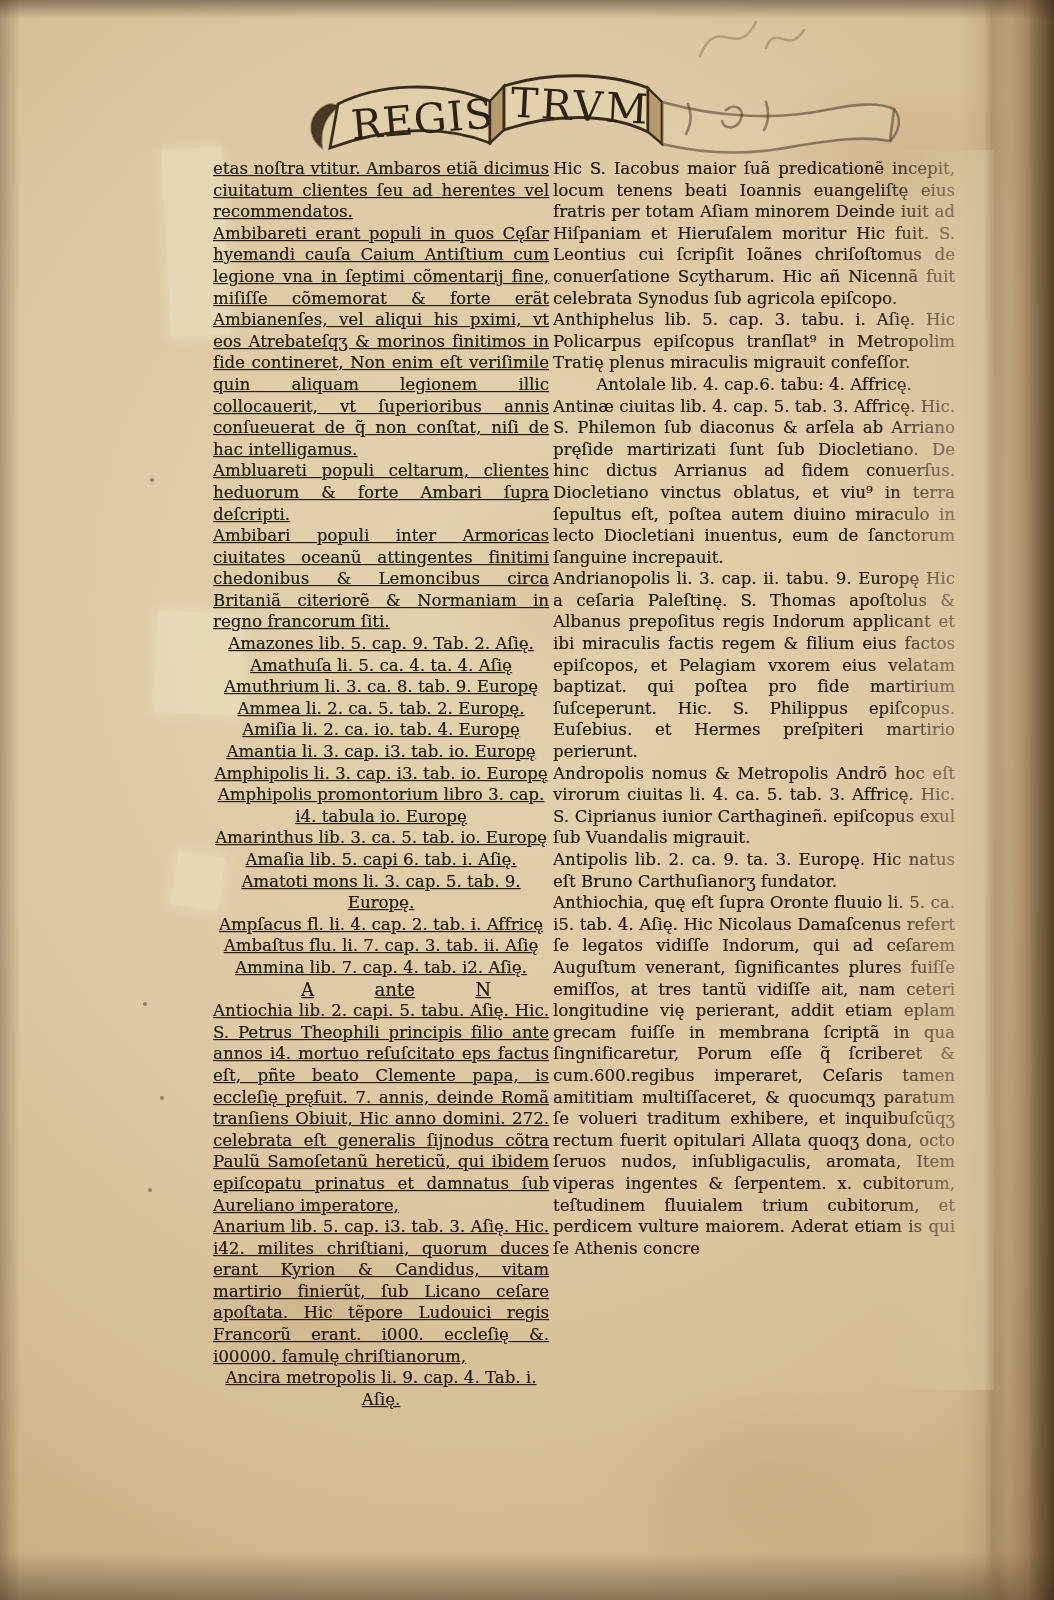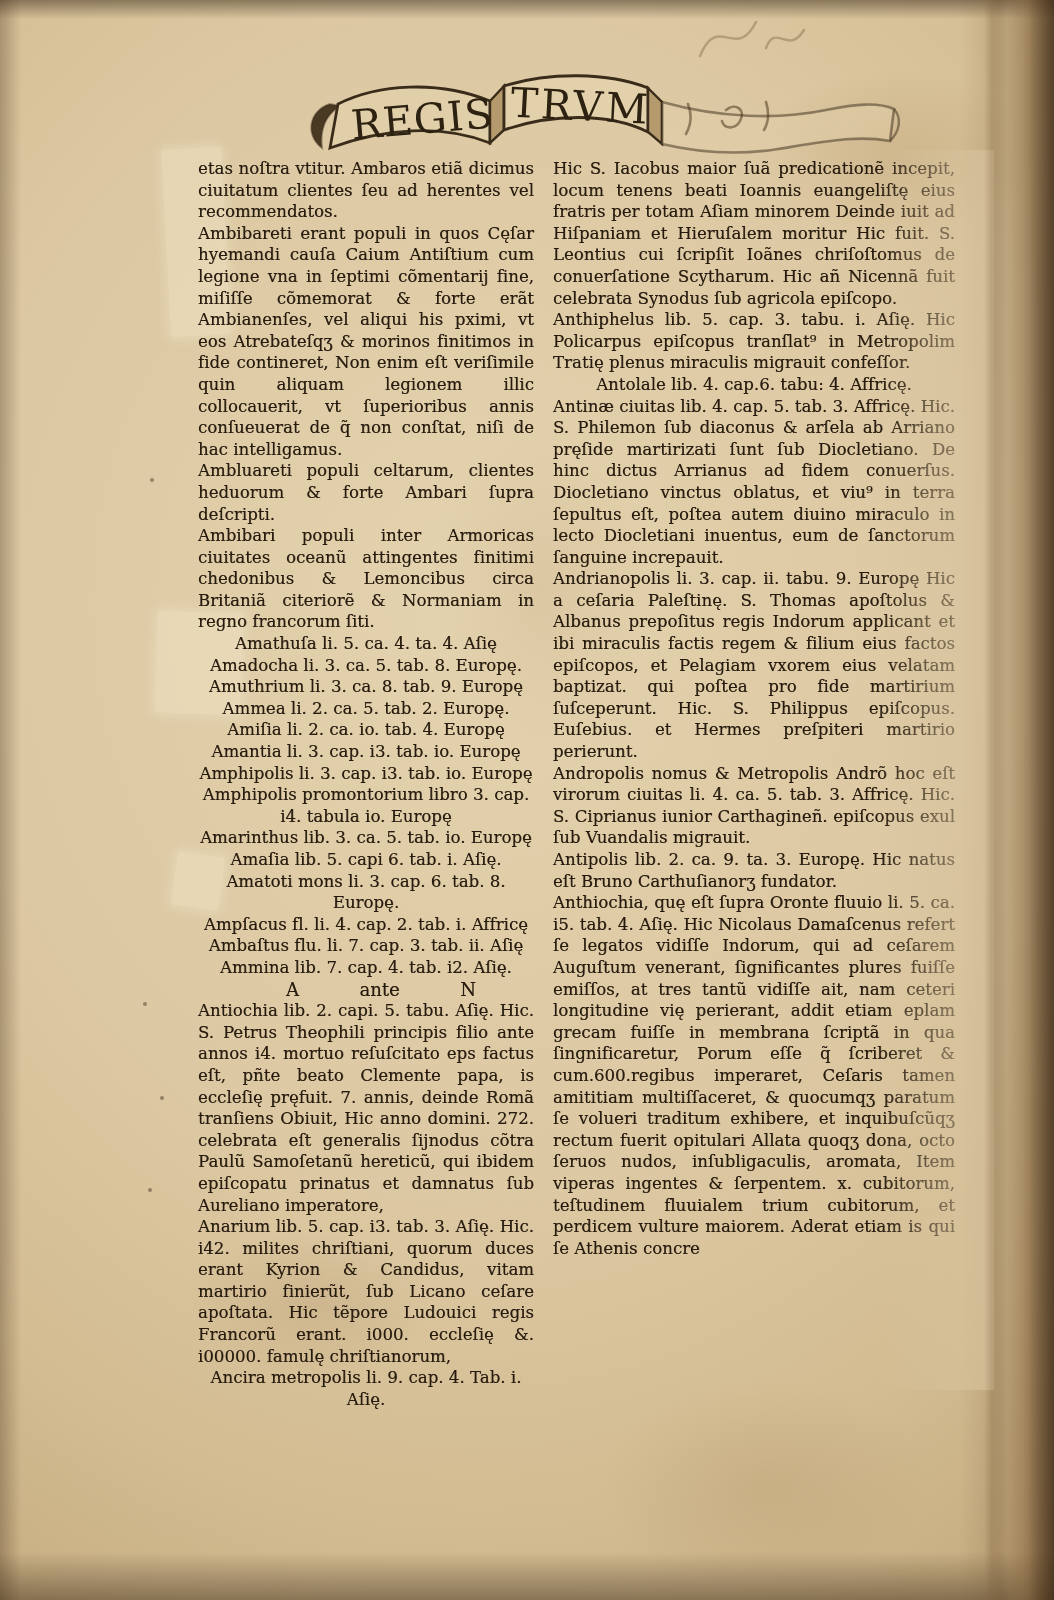--- a/index.html
+++ b/index.html
@@ -20,21 +20,21 @@
     box-shadow:0 0 10px 4px rgba(240,228,199,.38);}
   .stain{position:absolute;border-radius:50%;pointer-events:none;}
   .speck{position:absolute;width:4px;height:4px;border-radius:50%;background:rgba(60,44,24,.45);}
   .fade-right{position:absolute;left:878px;top:150px;width:116px;height:1240px;pointer-events:none;
     background:linear-gradient(to right, rgba(214,194,156,0), rgba(214,194,156,.45) 50%, rgba(214,194,156,.72) 100%);}
   .banner{position:absolute;left:296px;top:46px;width:612px;height:112px;}
   .col{position:absolute;top:158px;font-size:16.5px;line-height:21.6px;letter-spacing:.05px;
     text-shadow:.35px .35px .45px rgba(42,31,18,.55);}
   .col p{margin:0;text-align:justify;hyphens:none;}
   .col p.entry{text-align:center;}
-  .col-left{left:198px;width:336px;}
+  .col-left{left:213px;width:336px;text-decoration:underline;}
   .col-right{left:553px;width:402px;}
   .sec-head{display:flex;justify-content:space-between;padding:0 58px 0 88px;
     font-size:18px;line-height:21.6px;}
   .banner text{font-family:"DejaVu Serif",serif;fill:#2d2212;}
   .squiggle{position:absolute;left:688px;top:4px;}
 </style>
 </head>
 <body>
 
 <div id="stage">
@@ -77,31 +77,31 @@
 
     <text x="56" y="88" font-size="41" letter-spacing="1" transform="rotate(-5 120 86)">REGIS</text>
     <text x="214" y="74" font-size="41" letter-spacing="3" transform="rotate(3 280 70)">TRVM</text>
   </svg>
 
   <div class="col col-left">
     <p>etas noſtra vtitur. Ambaros etiã dicimus ciuitatum clientes ſeu ad herentes vel recommendatos.</p>
     <p>Ambibareti erant populi in quos Cęſar hyemandi cauſa Caium Antiſtium cum legione vna in ſeptimi cõmentarij fine, miſiſſe cõmemorat &amp; forte erãt Ambianenſes, vel aliqui his pximi, vt eos Atrebateſqʒ &amp; morinos finitimos in fide contineret, Non enim eſt veriſimile quin aliquam legionem illic collocauerit, vt ſuperioribus annis conſueuerat de q̃ non conſtat, niſi de hac intelligamus.</p>
     <p>Ambluareti populi celtarum, clientes heduorum &amp; forte Ambari ſupra deſcripti.</p>
     <p>Ambibari populi inter Armoricas ciuitates oceanũ attingentes finitimi chedonibus &amp; Lemoncibus circa Britaniã citeriorẽ &amp; Normaniam in regno francorum ſiti.</p>
+    <p class="entry">Amazones lib. 5. cap. 9. Tab. 2. Aſię.</p>
     <p class="entry">Amathuſa li. 5. ca. 4. ta. 4. Aſię</p>
-    <p class="entry">Amadocha li. 3. ca. 5. tab. 8. Europę.</p>
     <p class="entry">Amuthrium li. 3. ca. 8. tab. 9. Europę</p>
     <p class="entry">Ammea li. 2. ca. 5. tab. 2. Europę.</p>
     <p class="entry">Amiſia li. 2. ca. io. tab. 4. Europę</p>
     <p class="entry">Amantia li. 3. cap. i3. tab. io. Europę</p>
     <p class="entry">Amphipolis li. 3. cap. i3. tab. io. Europę</p>
     <p class="entry">Amphipolis promontorium libro 3. cap. i4. tabula io. Europę</p>
     <p class="entry">Amarinthus lib. 3. ca. 5. tab. io. Europę</p>
     <p class="entry">Amaſia lib. 5. capi 6. tab. i. Aſię.</p>
-    <p class="entry">Amatoti mons li. 3. cap. 6. tab. 8. Europę.</p>
+    <p class="entry">Amatoti mons li. 3. cap. 5. tab. 9. Europę.</p>
     <p class="entry">Ampſacus fl. li. 4. cap. 2. tab. i. Affricę</p>
     <p class="entry">Ambaſtus flu. li. 7. cap. 3. tab. ii. Aſię</p>
     <p class="entry">Ammina lib. 7. cap. 4. tab. i2. Aſię.</p>
     <div class="sec-head">
       <span>A</span>
       <span>ante</span>
       <span>N</span>
     </div>
     <p>Antiochia lib. 2. capi. 5. tabu. Aſię. Hic. S. Petrus Theophili principis filio ante annos i4. mortuo reſuſcitato eps factus eſt, pñte beato Clemente papa, is eccleſię pręfuit. 7. annis, deinde Romã tranſiens Obiuit, Hic anno domini. 272. celebrata eſt generalis ſijnodus cõtra Paulũ Samoſetanũ hereticũ, qui ibidem epiſcopatu prinatus et damnatus ſub Aureliano imperatore,</p>
     <p>Anarium lib. 5. cap. i3. tab. 3. Aſię. Hic. i42. milites chriſtiani, quorum duces erant Kyrion &amp; Candidus, vitam martirio finierũt, ſub Licano ceſare apoſtata. Hic tẽpore Ludouici regis Francorũ erant. i000. eccleſię &amp;. i00000. famulę chriſtianorum,</p>

